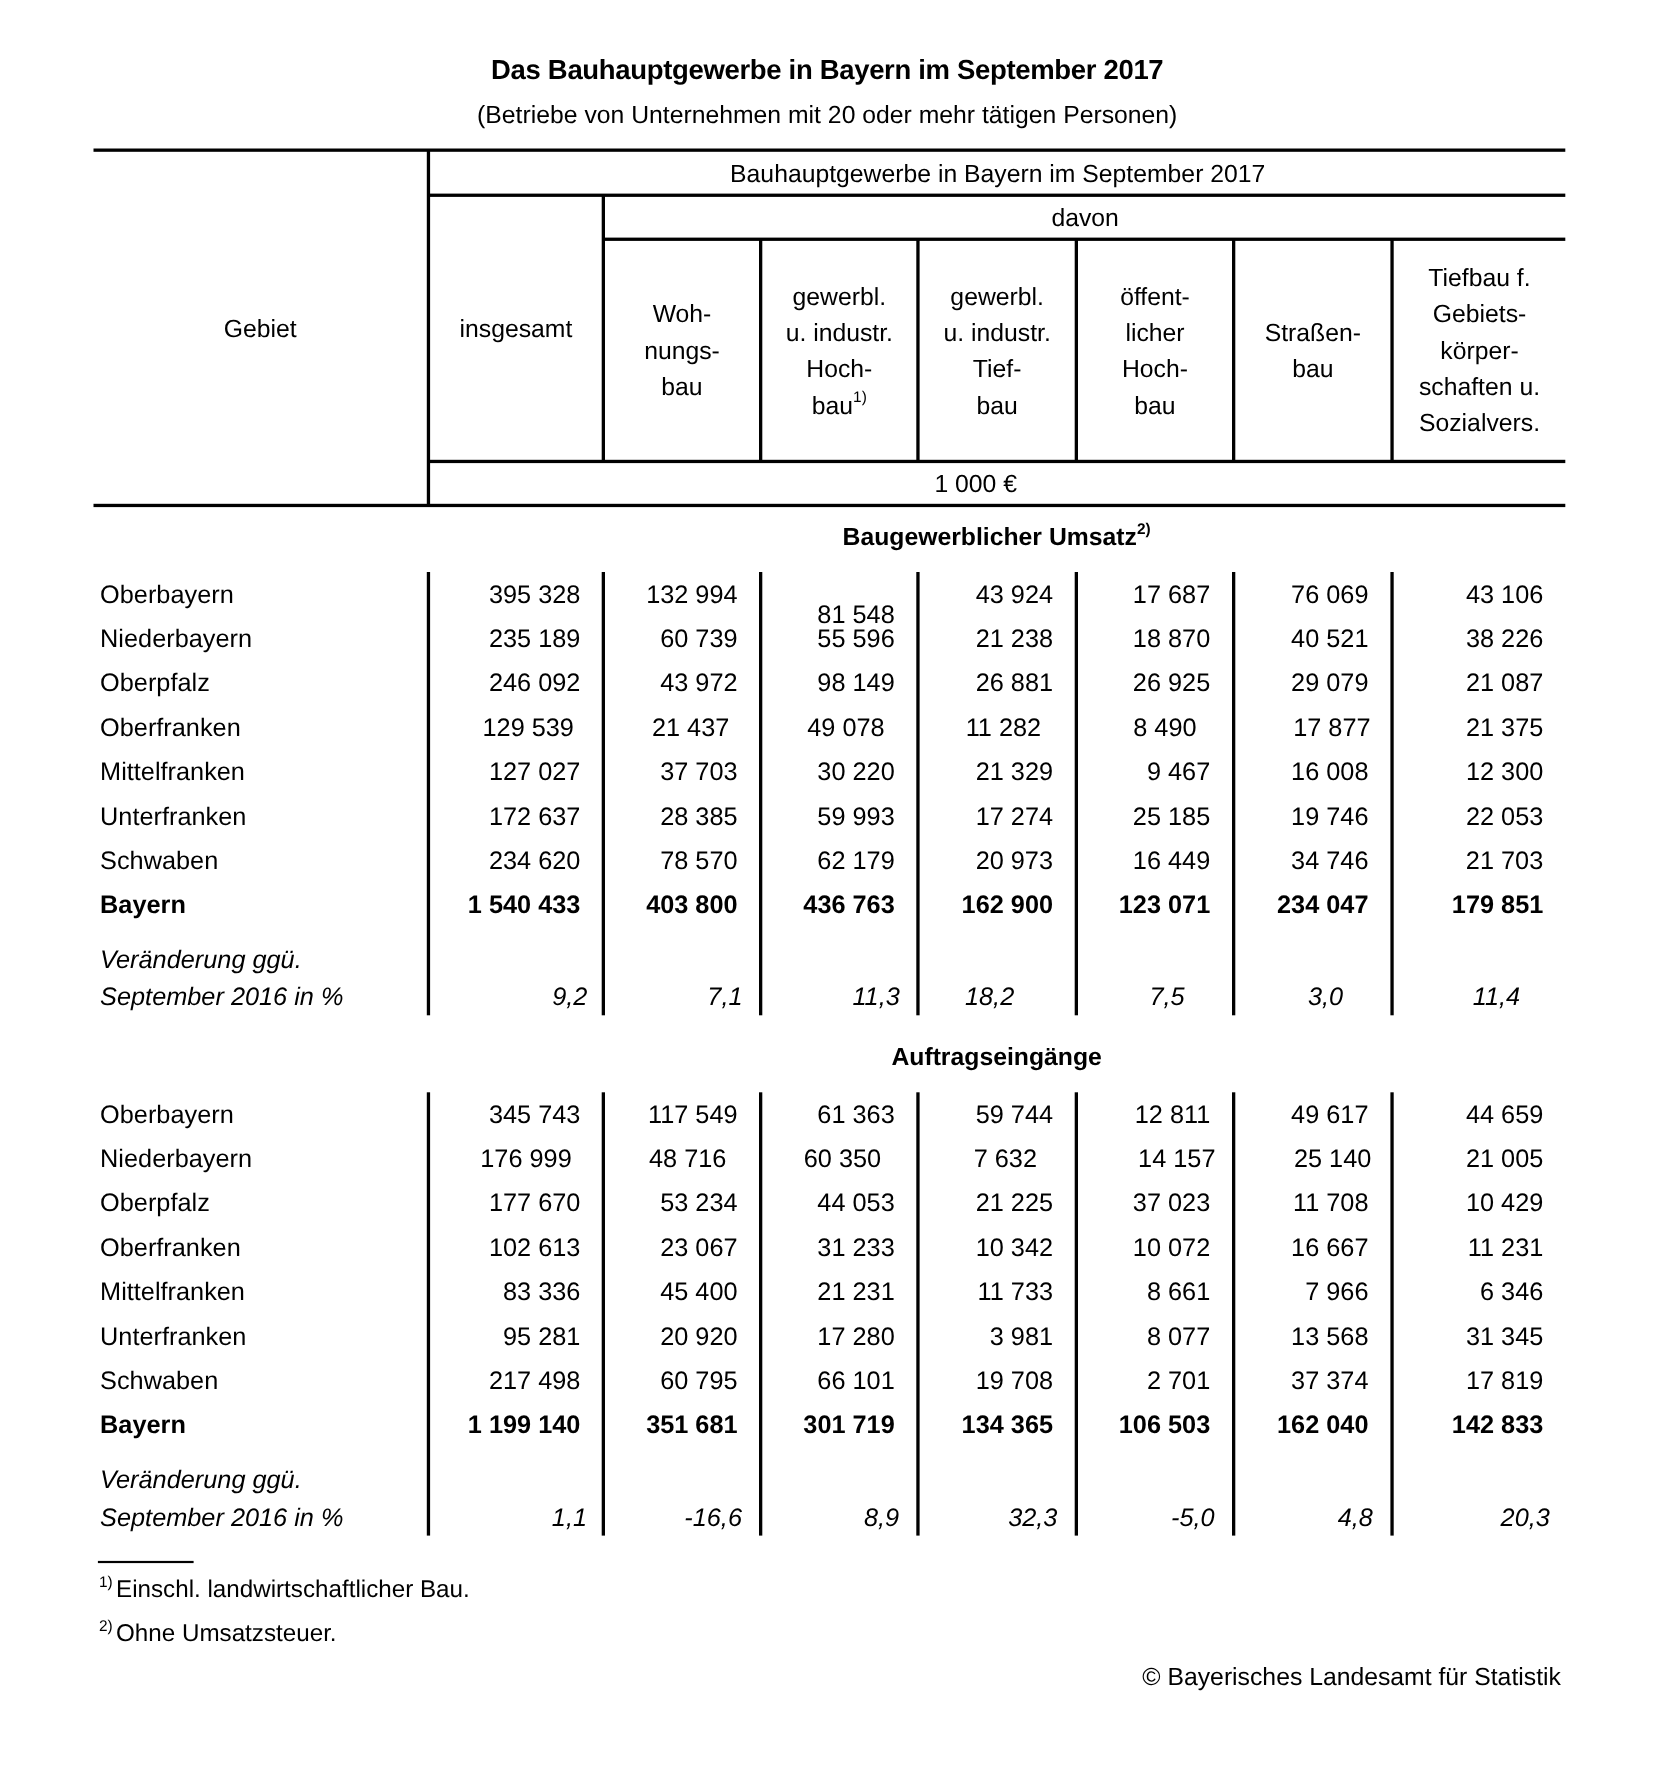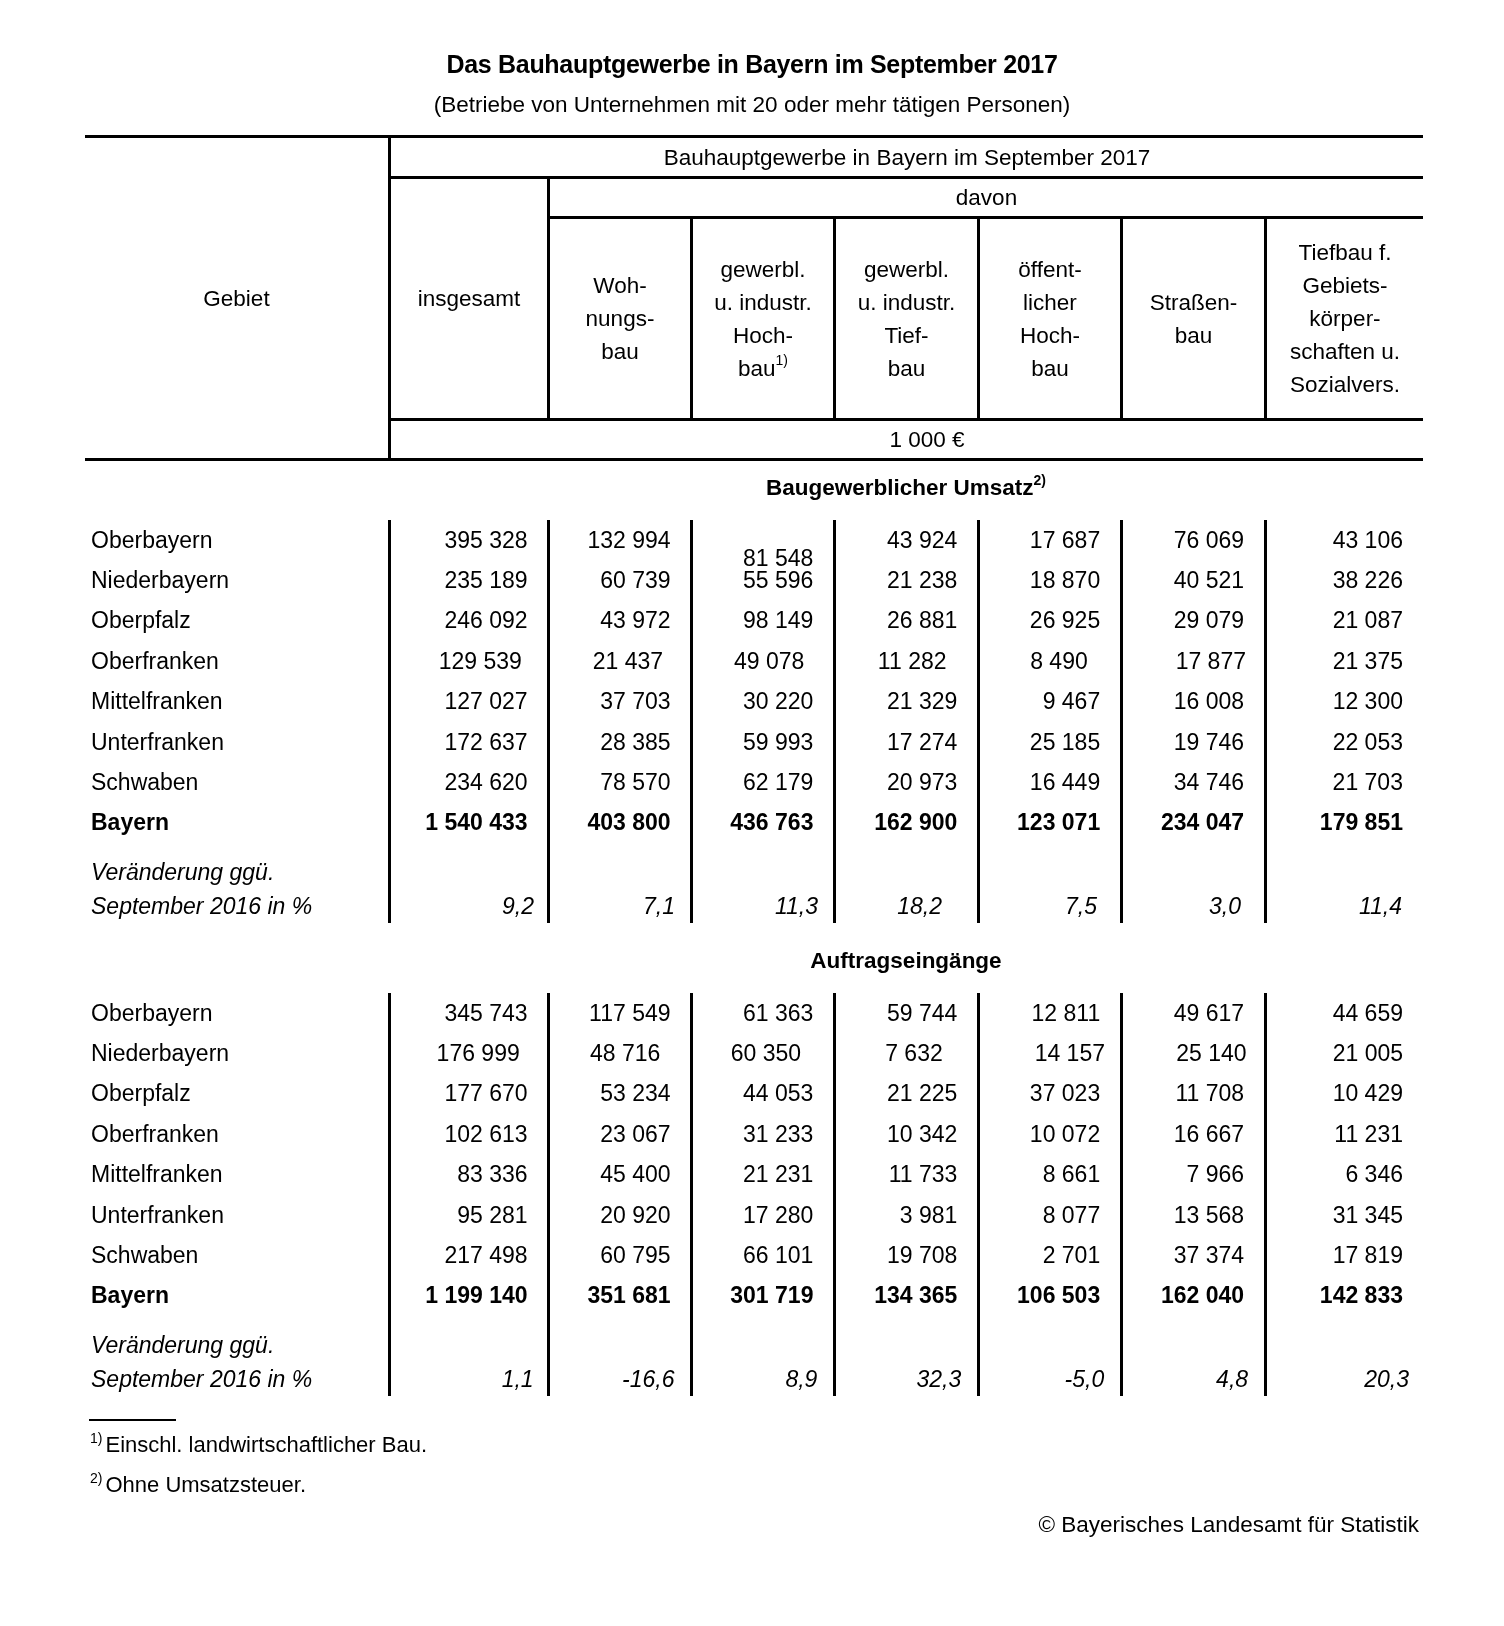--- a/index.html
+++ b/index.html
@@ -49,21 +49,21 @@
 
 <div class="hcell" style="left:85px;width:303px;top:138px;height:320px;">
   <span class="inner">Gebiet</span>
 </div>
 <div class="hcell" style="left:391px;width:1032px;top:138px;height:38px;">
   <span class="inner">Bauhauptgewerbe in Bayern im September 2017</span>
 </div>
 <div class="hcell" style="left:550px;width:873px;top:179px;height:37px;">
   <span class="inner">davon</span>
 </div>
-<div class="hcell" style="left:411px;width:1032px;top:421px;height:37px;">
+<div class="hcell" style="left:371px;width:1032px;top:421px;height:37px;">
   <span class="inner">1 000 €</span>
 </div>
 
 <div class="hcell" style="left:391px;width:156px;top:179px;height:239px;">
   <span class="inner">insgesamt</span>
 </div>
 <div class="hcell" style="left:550px;width:140px;top:219px;height:199px;">
   <span class="inner">Woh-
 nungs-
 bau</span>
@@ -188,21 +188,21 @@
       <div class="num" style="width: 159px;">179 851</div>
     </div>
     <div class="row pct" style="top: 843.2px;">
       <div class="label">
         <div>Veränderung ggü.</div>
         <div>September 2016 in %</div>
       </div>
       <div class="num" style="width: 159px; line-height: 34px; padding-right: 14px;">9,2</div>
       <div class="num" style="width: 143px; line-height: 34px; padding-right: 16px;">7,1</div>
       <div class="num" style="width: 143px; line-height: 34px; padding-right: 16px;">11,3</div>
-      <div class="num" style="width: 116px; line-height: 34px; padding-right: 28px; margin-left: 20px;">18,2</div>
+      <div class="num" style="width: 116px; line-height: 34px; padding-right: 28px;">18,2</div>
       <div class="num" style="width: 143px; line-height: 34px; padding-right: 16px;">7,5</div>
       <div class="num" style="width: 144px; line-height: 34px; padding-right: 16px;">3,0</div>
       <div class="num" style="width: 159px; line-height: 34px; padding-right: 14px;">11,4</div>
     </div>
     <div class="section-title" style="top: 948px;"><span>Auftragseingänge</span><sup></sup></div>
     <div class="vline" style="left: 388px; top: 993px; height: 403.2px;"></div>
     <div class="vline" style="left: 547px; top: 993px; height: 403.2px;"></div>
     <div class="vline" style="left: 690px; top: 993px; height: 403.2px;"></div>
     <div class="vline" style="left: 833px; top: 993px; height: 403.2px;"></div>
     <div class="vline" style="left: 977px; top: 993px; height: 403.2px;"></div>

